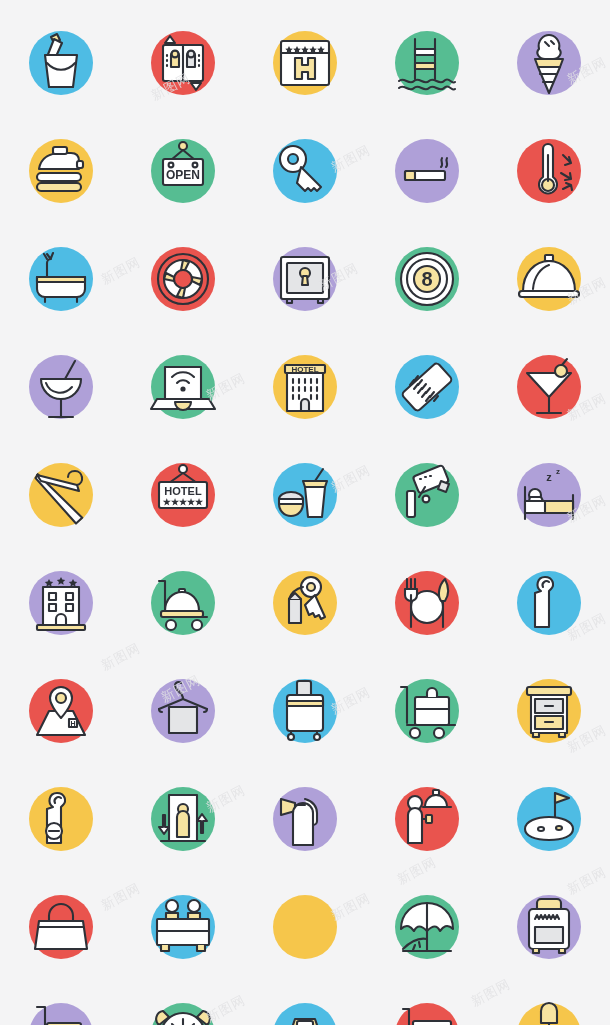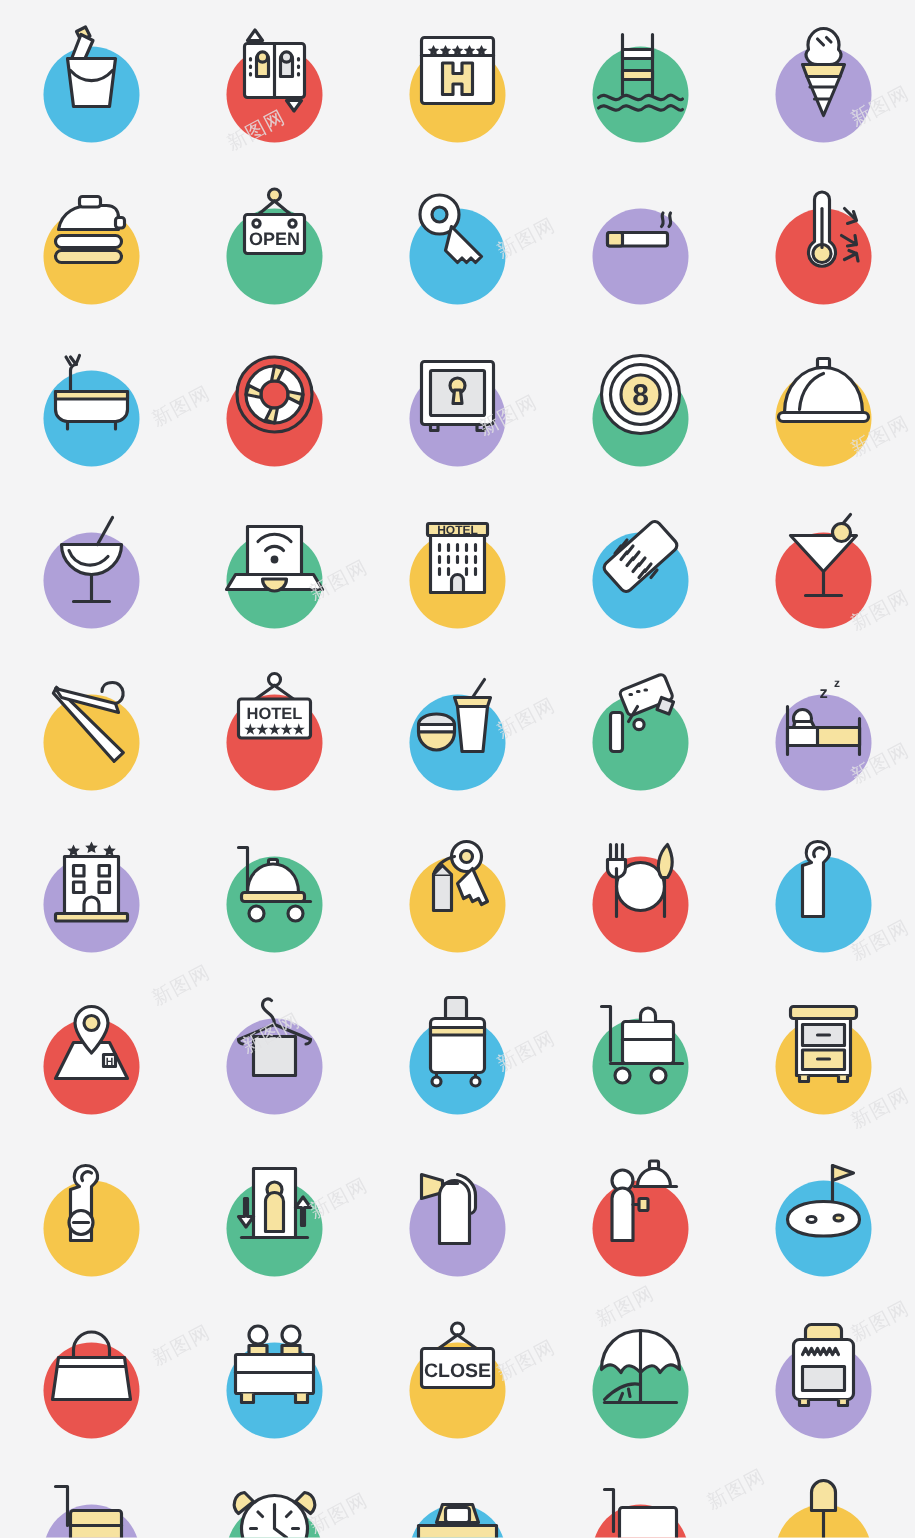--- a/index.html
+++ b/index.html
@@ -15,21 +15,21 @@
     grid-template-columns:repeat(5,122px);
     grid-auto-rows:108px;
     justify-content:center;
     align-content:start;
     padding-top:9px;
     box-sizing:border-box;
   }
   .icon-cell{
     position:relative;
     width:122px;height:108px;
-    display:flex;justify-content:center;
+    display:flex;align-items:center;justify-content:center;
   }
   .blob{
     position:absolute;
     width:64px;height:64px;
     border-radius:50%;
     left:50%;top:50%;
     transform:translate(-50%,-50%);
     z-index:0;
   }
   .glyph{position:relative;z-index:1;width:76px;height:76px;display:block;}
@@ -574,28 +574,20 @@
           <path class="ylw" d="M21 24 h12 v6 h-12z"></path>
           <path class="ylw" d="M43 24 h12 v6 h-12z"></path>
           <rect class="wh" x="12" y="30" width="52" height="26" rx="1"></rect>
           <path class="ln" d="M12 42 h52"></path>
           <path class="ylw" d="M16 56 v6 h8 v-6 M52 56 v6 h8 v-6"></path>
         </svg>
       </span>
     </div>
     <div class="icon-cell" title="Close Sign">
       <div class="blob" style="background: rgb(246, 198, 75);"></div>
-      <span class="glyph">
-        <svg viewBox="0 0 76 76" xmlns="http://www.w3.org/2000/svg">
-          <circle class="wh" cx="38" cy="13" r="4"></circle>
-          <path class="ln" d="M38 17 l-14 10 M38 17 l14 10"></path>
-          <rect class="wh" x="14" y="26" width="48" height="26" rx="2"></rect>
-          <text class="tiny" x="38" y="45" font-size="13" text-anchor="middle">CLOSE</text>
-        </svg>
-      </span>
     </div>
     <div class="icon-cell" title="Beach Umbrella">
       <div class="blob" style="background: rgb(86, 189, 146);"></div>
       <span class="glyph">
         <svg viewBox="0 0 76 76" xmlns="http://www.w3.org/2000/svg">
           <path class="wh" d="M12 40 c0-16 12-26 26-26 s26 10 26 26 c-6 -6 -10 -2 -13 2 -3 -6 -7 -6 -13 0 -6 -6 -10 -6 -13 0 -3 -4 -7 -8 -13 -2z"></path>
           <path class="ln" d="M38 14 v48"></path>
           <path class="ln" d="M38 50 c-10 -2 -18 4 -24 10 M26 56 l-2 5 M30 53 l1 5"></path>
           <path class="ln" d="M14 62 h48"></path>
         </svg>

